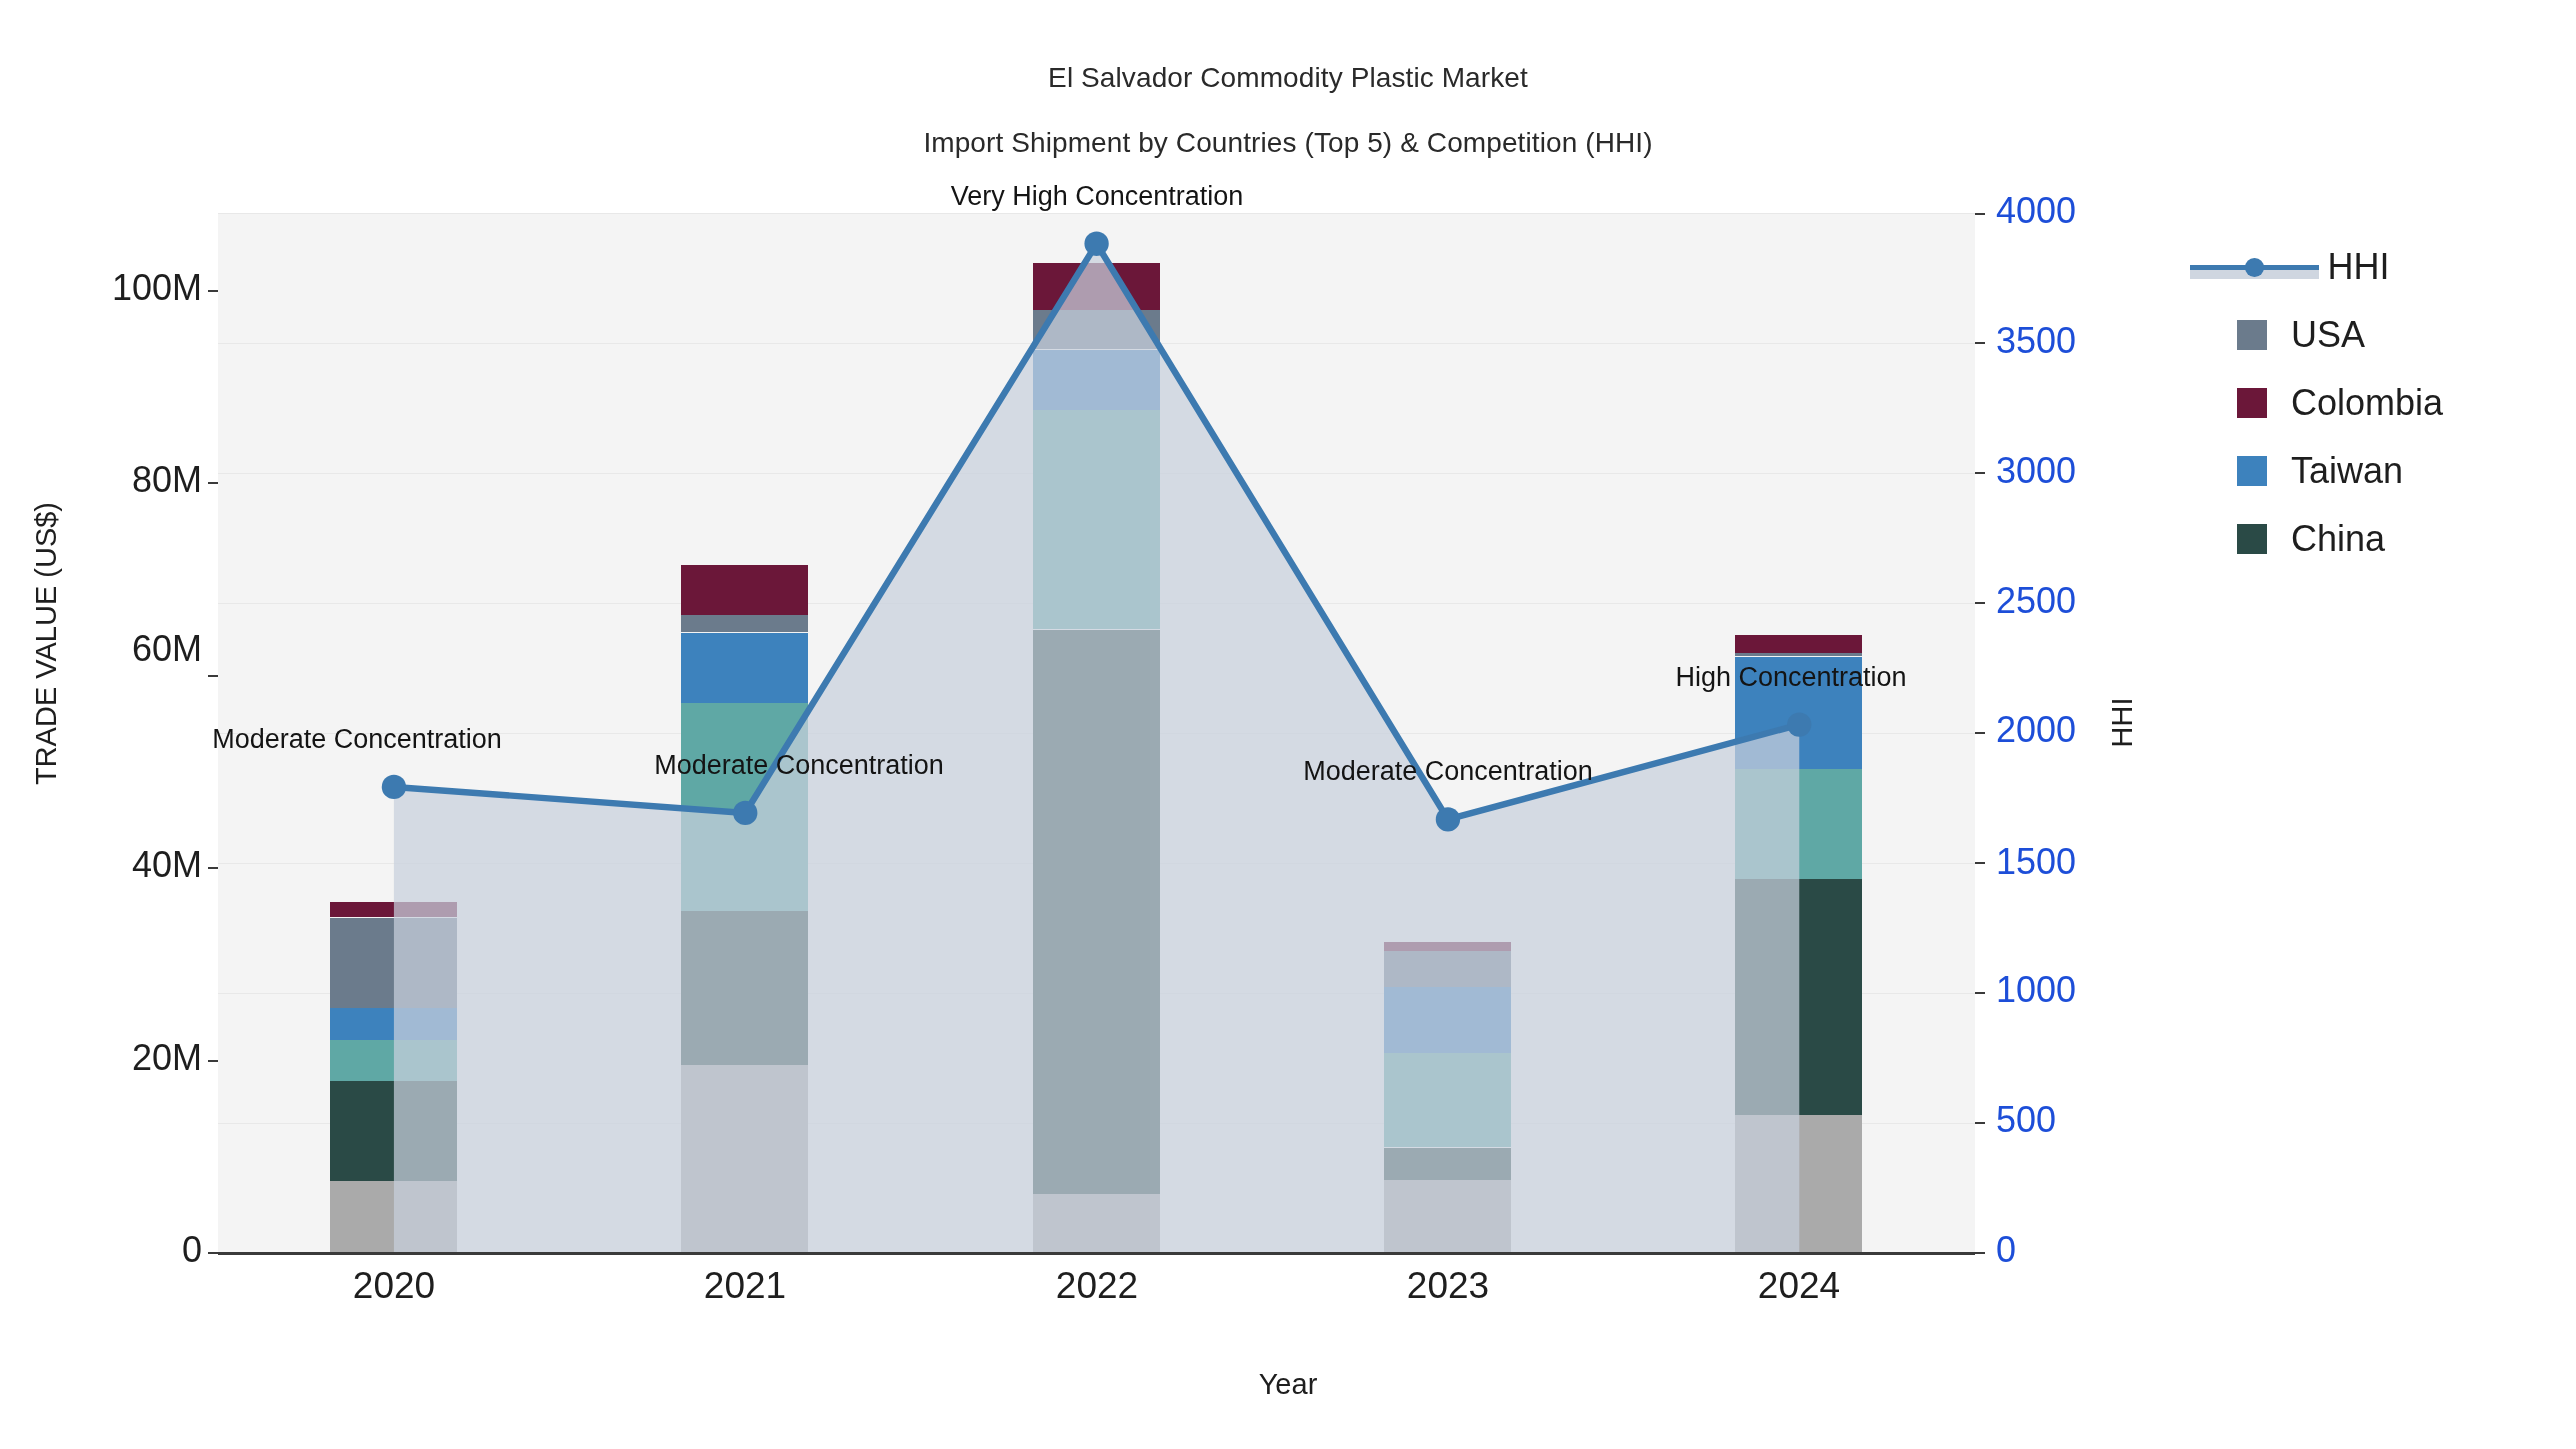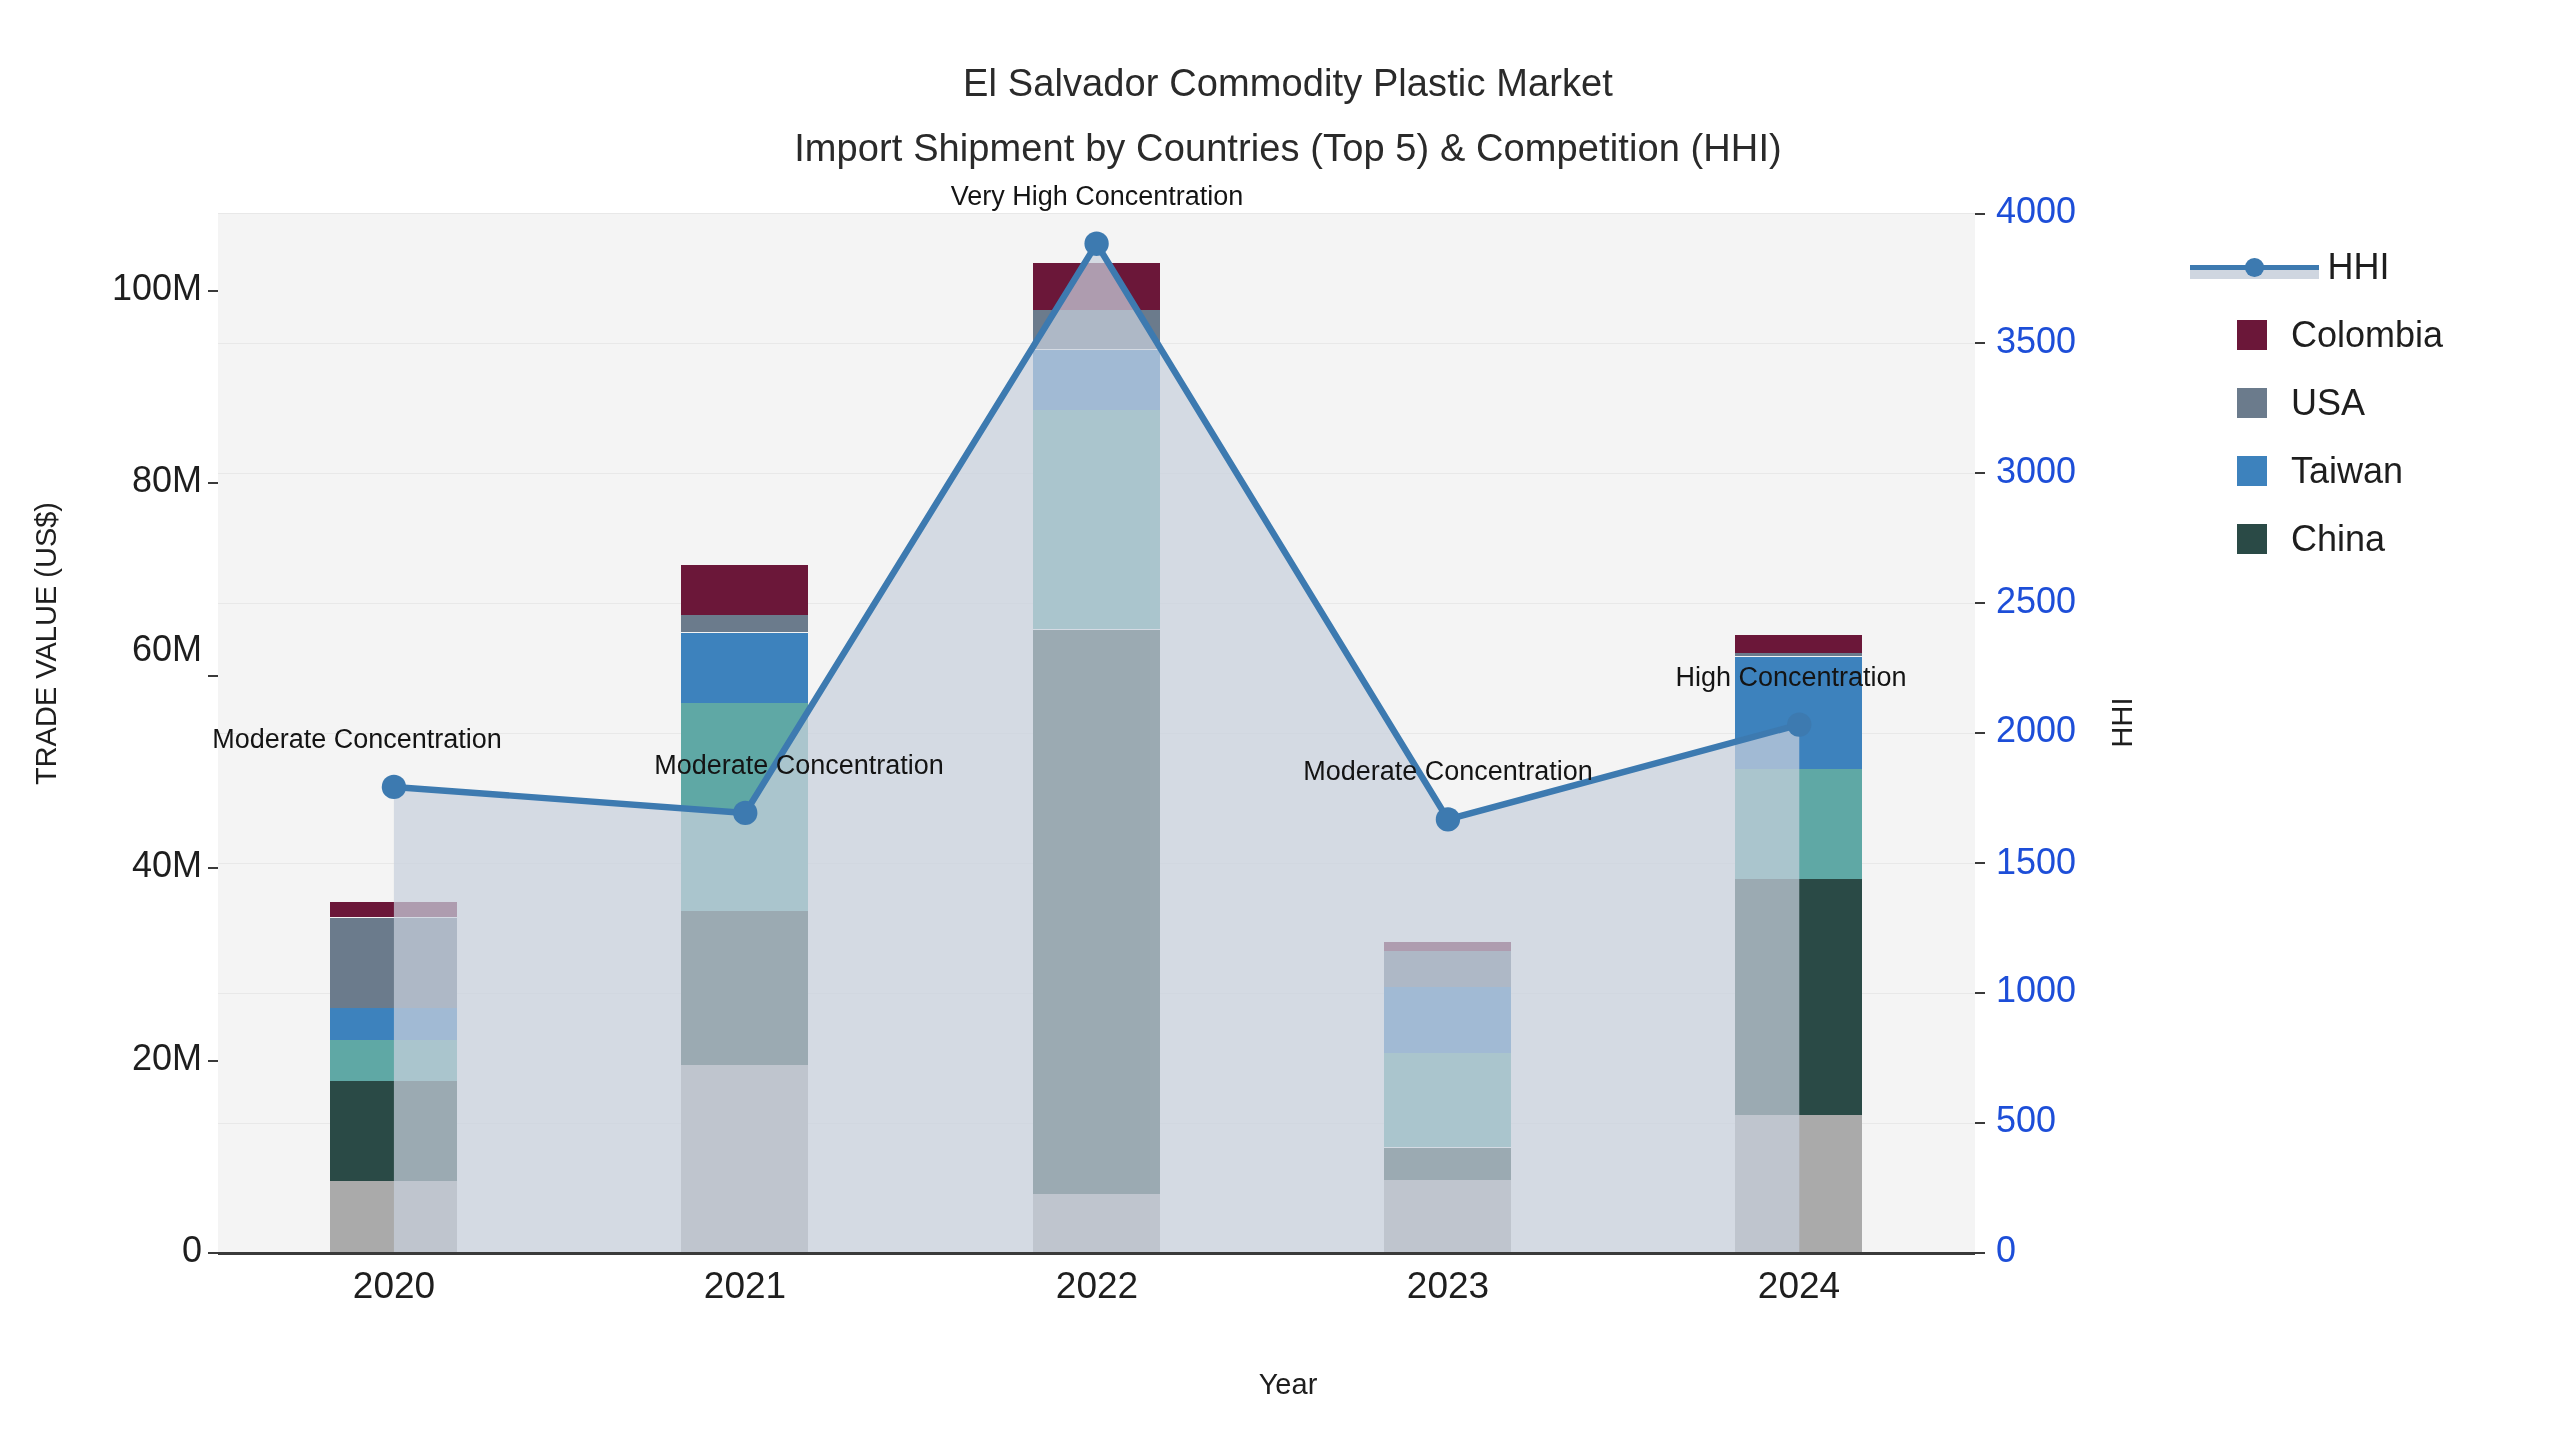--- a/index.html
+++ b/index.html
@@ -7,21 +7,21 @@
     width:2576px;height:1449px;
     background:#ffffff;
     font-family:"Liberation Sans", sans-serif;
     overflow:hidden;
   }
   #root{position:relative;width:2576px;height:1449px;}
 
   
   .title{
     position:absolute;left:0;right:0;text-align:center;
-    color:#2a2a2a;font-size:38px;font-weight:400;letter-spacing:0.1px;
+    color:#2a2a2a;font-size:28px;font-weight:400;letter-spacing:0.1px;
   }
   #title-line1{top:62px;}
   #title-line2{top:127px;}
 
   
   #plot{
     position:absolute;
     left:218px;top:213px;
     width:1757px;height:1040px;
     background:#f4f4f4;
@@ -218,28 +218,28 @@
   <div id="legend">
       <div class="legend-row">
         <div class="legend-line-swatch">
           <div class="ll-area"></div>
           <div class="ll-line" style="background: rgb(61, 122, 176);"></div>
           <div class="ll-dot" style="background: rgb(61, 122, 176);"></div>
         </div>
         <div class="legend-label">HHI</div>
       </div>
       <div class="legend-row">
+        <div class="legend-swatch" style="background: rgb(107, 123, 140); margin-left: 47px;"></div>
+        <div class="legend-label">USA</div>
+      </div>
+      <div class="legend-row">
         <div class="legend-swatch" style="background: rgb(107, 23, 57); margin-left: 47px;"></div>
         <div class="legend-label">Colombia</div>
       </div>
       <div class="legend-row">
-        <div class="legend-swatch" style="background: rgb(107, 123, 140); margin-left: 47px;"></div>
-        <div class="legend-label">USA</div>
-      </div>
-      <div class="legend-row">
         <div class="legend-swatch" style="background: rgb(61, 130, 189); margin-left: 47px;"></div>
         <div class="legend-label">Taiwan</div>
       </div>
       <div class="legend-row">
         <div class="legend-swatch" style="background: rgb(42, 74, 70); margin-left: 47px;"></div>
         <div class="legend-label">China</div>
       </div>
     </div>
 
 </div>

